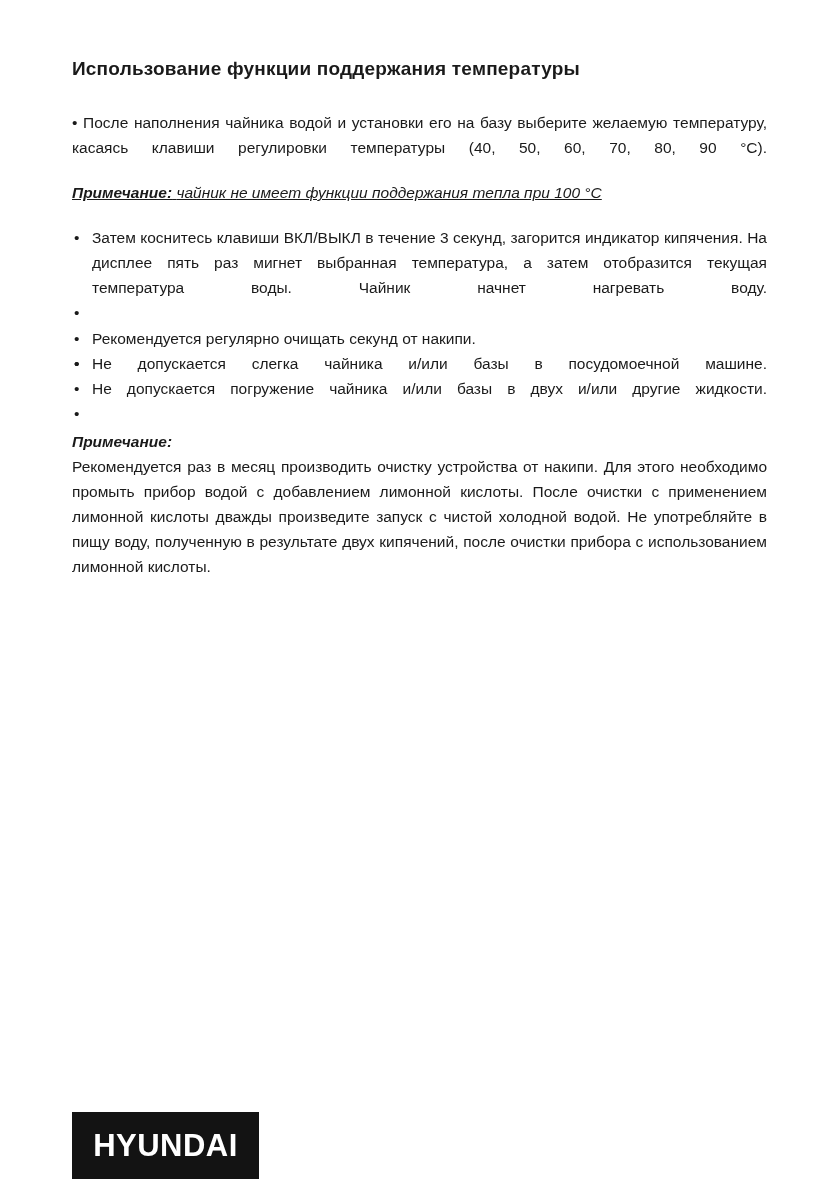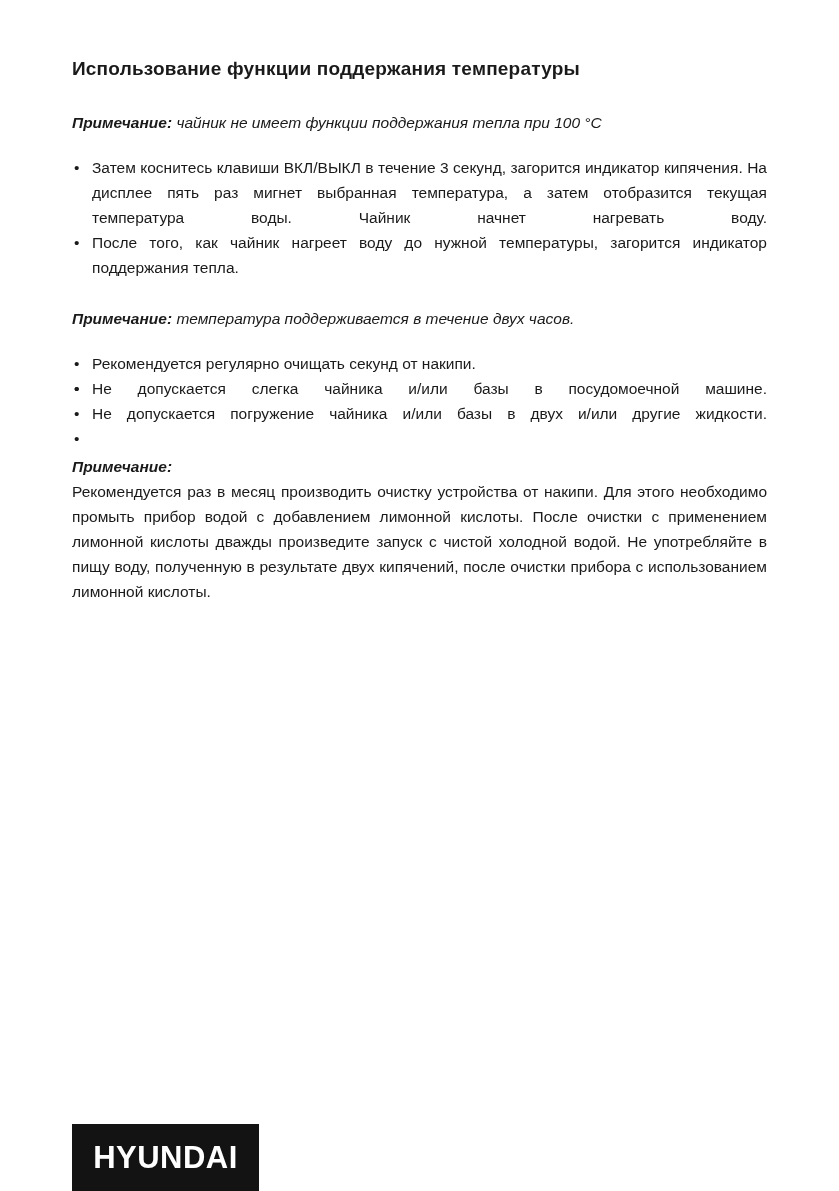--- a/index.html
+++ b/index.html
@@ -27,32 +27,32 @@
     letter-spacing: 0.3px;
     margin: 36px 0 40px 0;
   }
   .body, .bl li, .note, .note-head, .note-para {
     font-size: 15.5px;
     line-height: 25px;
   }
   .body, .bl li, .note-para { text-align: justify; }
   .jlast { text-align-last: justify; }
   .body { margin-bottom: 20px; }
-  .note { font-style: italic; margin: 20px 0 20px 0; }
+  .note { font-style: italic; margin: 20px 0 20px 0; text-decoration: underline; }
   .note .lab { font-weight: bold; }
   .note-head { font-style: italic; font-weight: bold; margin-top: 28px; }
   .note-para { }
   .bl { list-style: none; margin: 18px 0 26px 0; }
   .bl li { position: relative; padding-left: 20px; }
   .bl li .mk { position: absolute; left: 2px; top: 0; }
   .mk-inline { display: inline; }
   .brand-box {
     position: absolute;
     left: 72px;
-    bottom: 0;
+    bottom: 12px;
     width: 187px;
     height: 67px;
     background: #131313;
     display: flex;
     align-items: center;
     justify-content: center;
   }
   .brand-box .brand {
     color: #ffffff;
     font-size: 31px;
@@ -62,29 +62,29 @@
   }
 </style>
 </head>
 <body>
 
 <div class="page">
 
   <section>
     <h1 class="h1">Использование функции поддержания температуры</h1>
 
+    <p class="body jlast"><span class="mk-inline">•</span> <span>После наполнения чайника водой и установки его на базу выберите желаемую температуру, касаясь клавиши регулировки температуры (40, 50, 60, 70, 80, 90 °C).</span></p>
 
     <p class="note"><span class="lab">Примечание:</span> <span>чайник не имеет функции поддержания тепла при 100 °С</span></p>
 
     <ul class="bl">
       <li class="jlast"><span class="mk">•</span><span>Затем коснитесь клавиши ВКЛ/ВЫКЛ в течение 3 секунд, загорится индикатор кипячения. На дисплее пять раз мигнет выбранная температура, а затем отобразится текущая температура воды. Чайник начнет нагревать воду.</span></li>
-      <li><span class="mk">•</span><span>После того, как чайник нагреет воду до нужной температуры, загорится индикатор поддержания тепла.</span></li>
+      <li><span class="mk">•</span></li>
     </ul>
 
-    <p class="note"><span class="lab">Примечание:</span> <span>температура поддерживается в течение двух часов.</span></p>
   </section>
 
   <section>
 
     <ul class="bl">
       <li><span class="mk">•</span><span>Рекомендуется регулярно очищать секунд от накипи.</span></li>
       <li><span class="mk">•</span></li>
       <li class="jlast"><span class="mk">•</span><span>Не допускается слегка чайника и/или базы в посудомоечной машине.</span></li>
       <li class="jlast"><span class="mk">•</span><span>Не допускается погружение чайника и/или базы в двух и/или другие жидкости.</span></li>
       <li><span class="mk">•</span></li>

